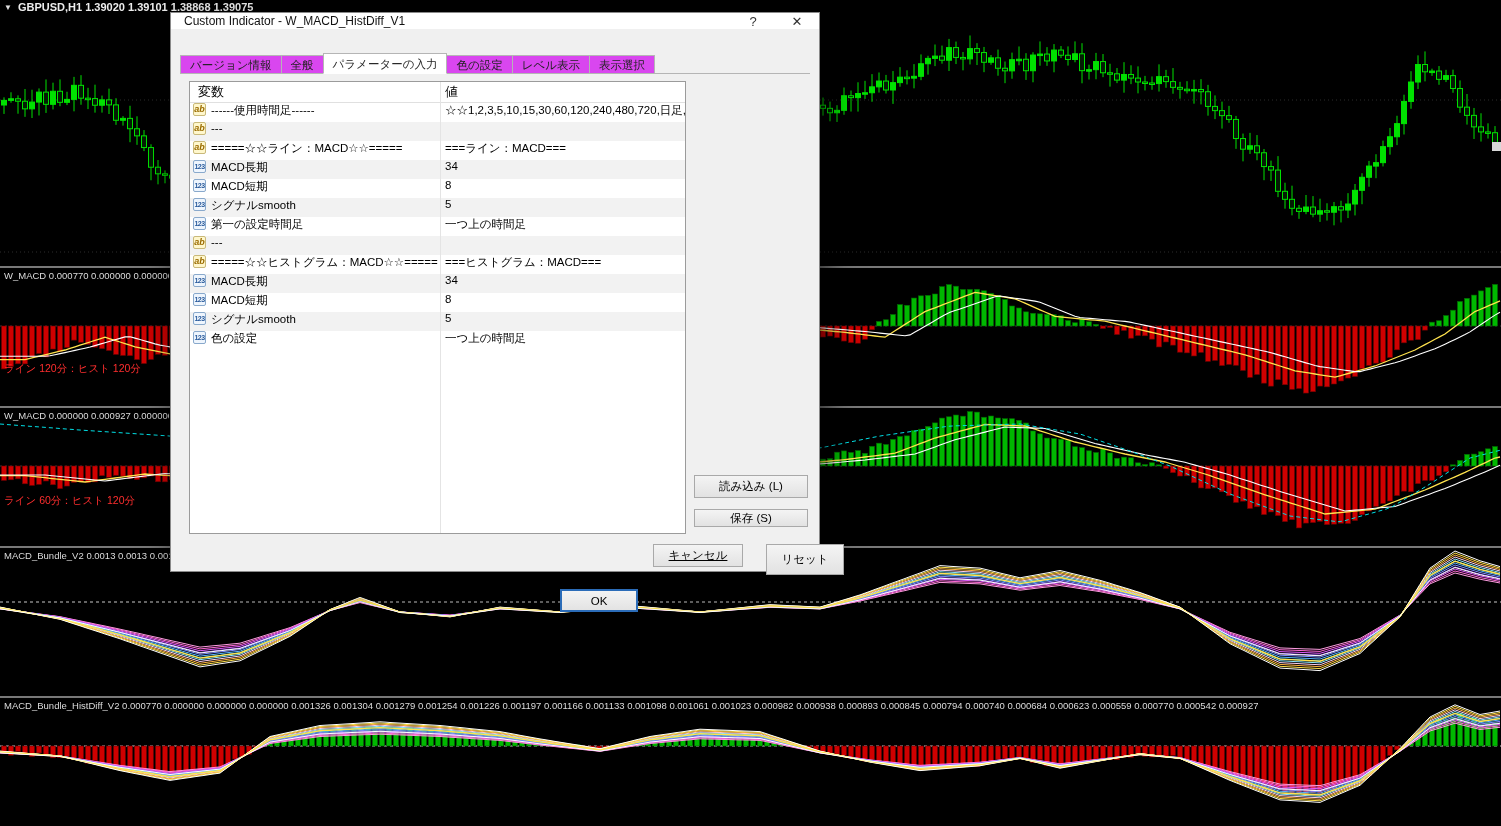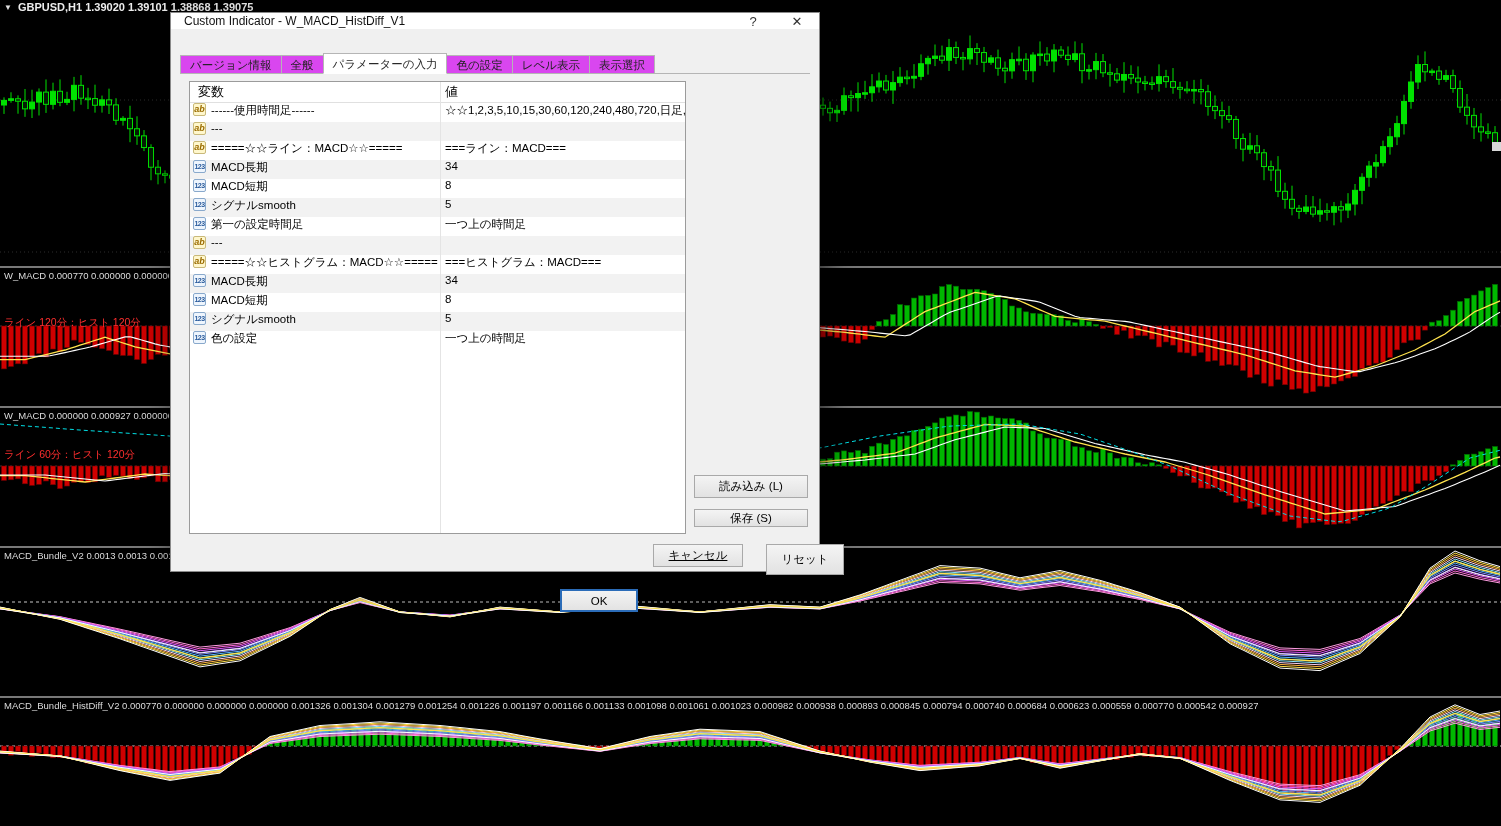--- a/index.html
+++ b/index.html
@@ -7,21 +7,21 @@
   #screen{position:relative;width:1501px;height:826px;overflow:hidden;background:#000;
           font-family:"Liberation Sans",sans-serif;}
 
   
   .panel{position:absolute;left:0;width:1501px;display:block;}
   .sep{position:absolute;left:0;width:1501px;height:2px;background:#787878;}
   .symbar{position:absolute;top:1px;left:4px;color:#ededed;font-size:11px;font-weight:bold;
           display:flex;gap:6px;align-items:center;white-space:nowrap;z-index:5;}
   .tri{font-size:8px;color:#e0e0e0;}
   .plabel{position:absolute;left:4px;color:#dcdcdc;font-size:9.5px;white-space:nowrap;z-index:5;}
-  .plabel.red{color:#ff2e2e;font-size:10.5px;}
+  .plabel.red{color:#ff2e2e;font-size:10.5px;margin-top:46px;}
 
   
   .dialog{position:absolute;left:170px;top:12px;width:650px;height:560px;background:#f0f0f0;
           border:1px solid #8a8a8a;box-shadow:6px 12px 28px rgba(0,0,0,.65);z-index:10;font-size:12px;color:#111;}
   .titlebar{height:16px;background:#fff;display:flex;align-items:center;}
   .dtitle{flex:1;padding-left:13px;font-size:12px;color:#111;white-space:nowrap;}
   .tbtn{width:44px;text-align:center;font-size:13px;color:#333;height:31px;line-height:31px;cursor:pointer;}
   .tabs{position:absolute;left:9px;right:9px;top:40px;height:21px;display:flex;align-items:flex-end;
         border-bottom:1px solid #b5b5b5;}
   .tab{height:18px;line-height:16px;padding:1px 9px 0;font-size:11.5px;color:#222;

